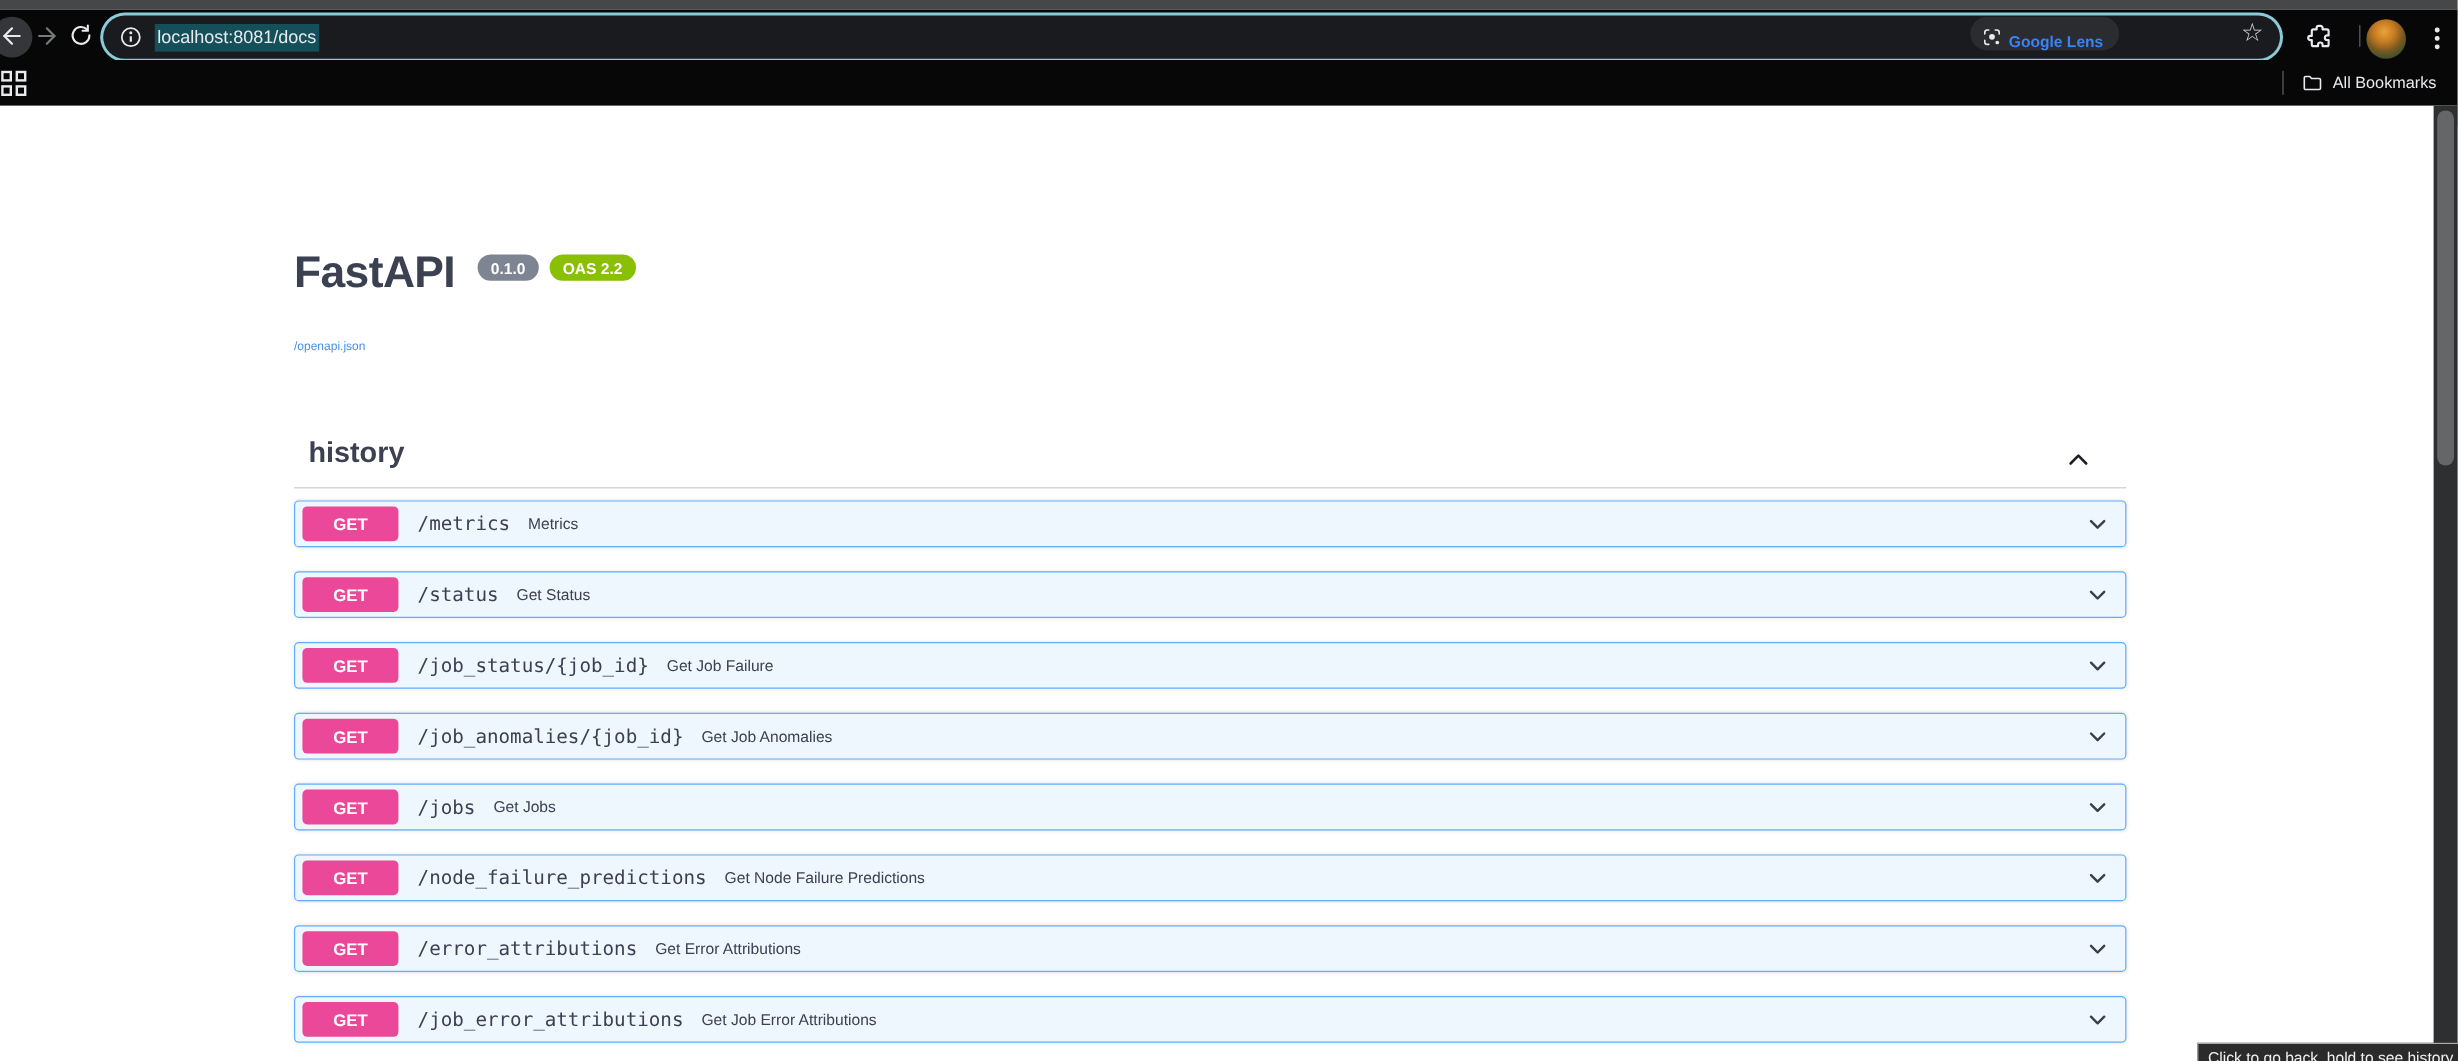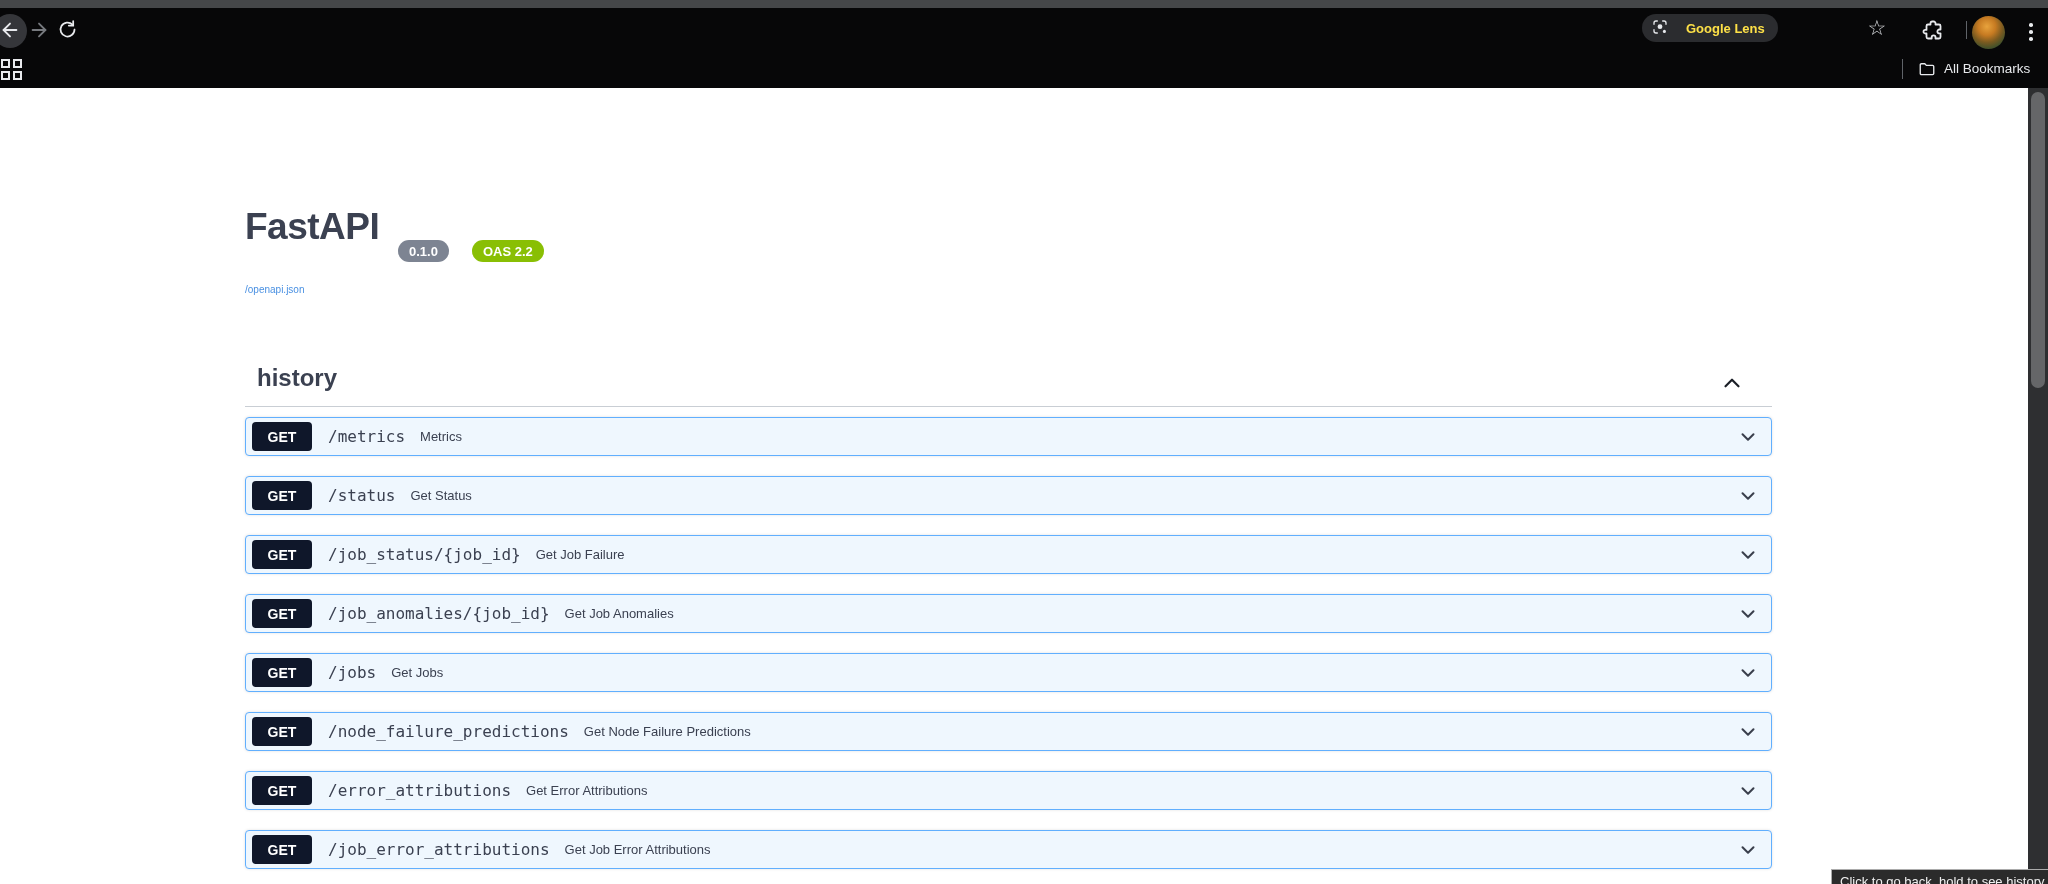--- a/index.html
+++ b/index.html
@@ -18,22 +18,22 @@
   .reload  { left:50px; top:6px; }
 
   .omnibox { position:absolute; left:86px; top:5px; width:1814px; height:36px;
              background:#1a1b1e; border-radius:18px; box-shadow:0 0 0 2.5px #8bcbd8;
              display:flex; align-items:center; }
   .site-info { width:20px; height:20px; margin-left:13px; flex:0 0 auto; }
   .url { margin-left:10px; font-size:15px; color:#e8eaed; white-space:nowrap; }
   .url .sel { background:#15505a; padding:3px 2px; }
 
   .lens-chip { position:absolute; left:1642px; top:6px; height:28px; border-radius:14px;
-               background:#2b2c2f; color:#fde047; font-size:13px; font-weight:bold;
-               display:flex; align-items:center; gap:18px; padding:0 13px 0 10px; border:none; }
+               background:#2b2c2f; color:#3b82f6; font-size:13px; font-weight:bold;
+               display:flex; align-items:flex-end; gap:6px; padding:0 13px 0 10px; border:none; }
   .star-btn { position:absolute; left:1864px; top:7px; width:26px; height:26px;
               background:transparent; border:none; color:#dadce0; font-size:21px; line-height:26px; text-align:center; }
 
   .ext-btn   { position:absolute; left:1920px; top:11px; width:26px; height:26px; background:transparent; border:none; }
   .tb-sep    { position:absolute; left:1966px; top:13px; width:1px; height:18px; background:#5f6368; }
   .avatar    { position:absolute; left:1972px; top:8px; width:33px; height:33px; border-radius:50%;
                background:radial-gradient(circle at 45% 32%, #e8a33d 0%, #c77b22 30%, #7a5a20 55%, #44512a 75%, #2c331c 100%); }
   .menu-btn  { position:absolute; left:2020px; top:10px; width:22px; height:28px; background:transparent; border:none;
                display:flex; flex-direction:column; align-items:center; justify-content:center; gap:3.5px; }
   .menu-btn i { width:3.5px; height:3.5px; border-radius:50%; background:#e8eaed; }
@@ -43,36 +43,36 @@
   .apps-grid i { border:2px solid #e8eaed; }
   .bm-sep   { position:absolute; left:1902px; top:9px; width:1px; height:20px; background:#5f6368; }
   .bm-folder{ position:absolute; left:1918px; top:10px; width:18px; height:18px; }
   .bm-label { position:absolute; left:1944px; top:11px; font-size:13.5px; color:#e8eaed; }
 
   
   .content { position:absolute; left:0; top:88px; width:2048px; height:796px; background:#ffffff; }
 
   .api-title { position:absolute; left:245px; top:118px; font-size:37px; font-weight:bold;
                color:#3b4151; letter-spacing:-0.5px; }
-  .badges { position:absolute; left:398px; top:152px; display:flex; gap:23px; }
+  .badges { position:absolute; left:398px; top:124px; display:flex; gap:9px; }
   .badge  { height:22px; border-radius:12px; color:#fff; font-size:13px; font-weight:bold;
             display:flex; align-items:center; padding:0 11px; }
   .badge.ver { background:#7d8492; }
   .badge.oas { background:#89bf04; }
   .spec-link { position:absolute; left:245px; top:196px; font-size:10px; color:#4990e2; text-decoration:none; }
 
   .section-title { position:absolute; left:257px; top:276px; font-size:24px; font-weight:bold; color:#3b4151; }
   .section-chevron { position:absolute; left:1718px; top:282px; width:28px; height:28px; background:transparent; border:none; }
   .section-divider { position:absolute; left:245px; top:318px; width:1527px; height:1px; background:#c9ced4; }
 
   .endpoint-list { position:absolute; left:245px; top:329px; width:1527px; }
   .opblock { position:relative; width:1527px; height:39px; margin-bottom:20px;
              background:#eff7fe; border:1px solid #61affe; border-radius:4px;
              box-shadow:0 0 3px rgba(0,0,0,.12); display:flex; align-items:center; padding-left:6px; }
-  .method  { width:60px; height:29px; background:#0f172a; border:none; border-radius:4px;
+  .method  { width:80px; height:29px; background:#ec4899; border:none; border-radius:4px;
              color:#fff; font-size:14px; font-weight:bold; font-family:"Liberation Sans",sans-serif;
              display:flex; align-items:center; justify-content:center; flex:0 0 auto; }
   .path    { margin-left:16px; font-family:"DejaVu Sans Mono", monospace; font-weight:normal;
              font-size:16px; color:#3b4151; white-space:nowrap; }
   .summary { margin-left:15px; font-size:13px; color:#3b4151; white-space:nowrap; }
   .chev    { position:absolute; right:12px; top:8px; width:22px; height:22px; }
 
   
   .scrollbar-track { position:absolute; left:2028px; top:88px; width:20px; height:796px; background:#2e2f31; z-index:40; }
   .scrollbar-thumb { position:absolute; left:3px; top:4px; width:14px; height:296px; background:#656668; border-radius:7px; }
@@ -106,20 +106,30 @@
   </button>
   <button class="nav-btn reload">
     <span>
       <svg width="21" height="21" viewBox="0 0 24 24" fill="none" stroke="#e8eaed" stroke-width="2" stroke-linecap="round">
           <path d="M20 12a8 8 0 1 1-2.3-5.6"></path>
           <path d="M18.5 2.5v5h-5" fill="none"></path>
         </svg>
     </span>
   </button>
 
+  <div class="omnibox">
+    <span class="site-info">
+      <svg width="20" height="20" viewBox="0 0 24 24" fill="none" stroke="#e8eaed" stroke-width="1.8">
+          <circle cx="12" cy="12" r="9"></circle>
+          <line x1="12" y1="11" x2="12" y2="16.5" stroke-width="2.2"></line>
+          <circle cx="12" cy="7.5" r="0.6" fill="#e8eaed"></circle>
+        </svg>
+    </span>
+    <span class="url"><span class="sel">localhost:8081/docs</span></span>
+  </div>
 
   <button class="lens-chip">
     <span>
       <svg width="16" height="16" viewBox="0 0 24 24" fill="none" stroke="#e8eaed" stroke-width="2" stroke-linecap="round">
           <path d="M8 3H6a3 3 0 0 0-3 3v2"></path>
           <path d="M16 3h2a3 3 0 0 1 3 3v2"></path>
           <path d="M3 16v2a3 3 0 0 0 3 3h2"></path>
           <circle cx="12" cy="11.5" r="3.6" fill="#e8eaed" stroke="none"></circle>
           <circle cx="18.6" cy="18.6" r="2.3" fill="#e8eaed" stroke="none"></circle>
         </svg>

